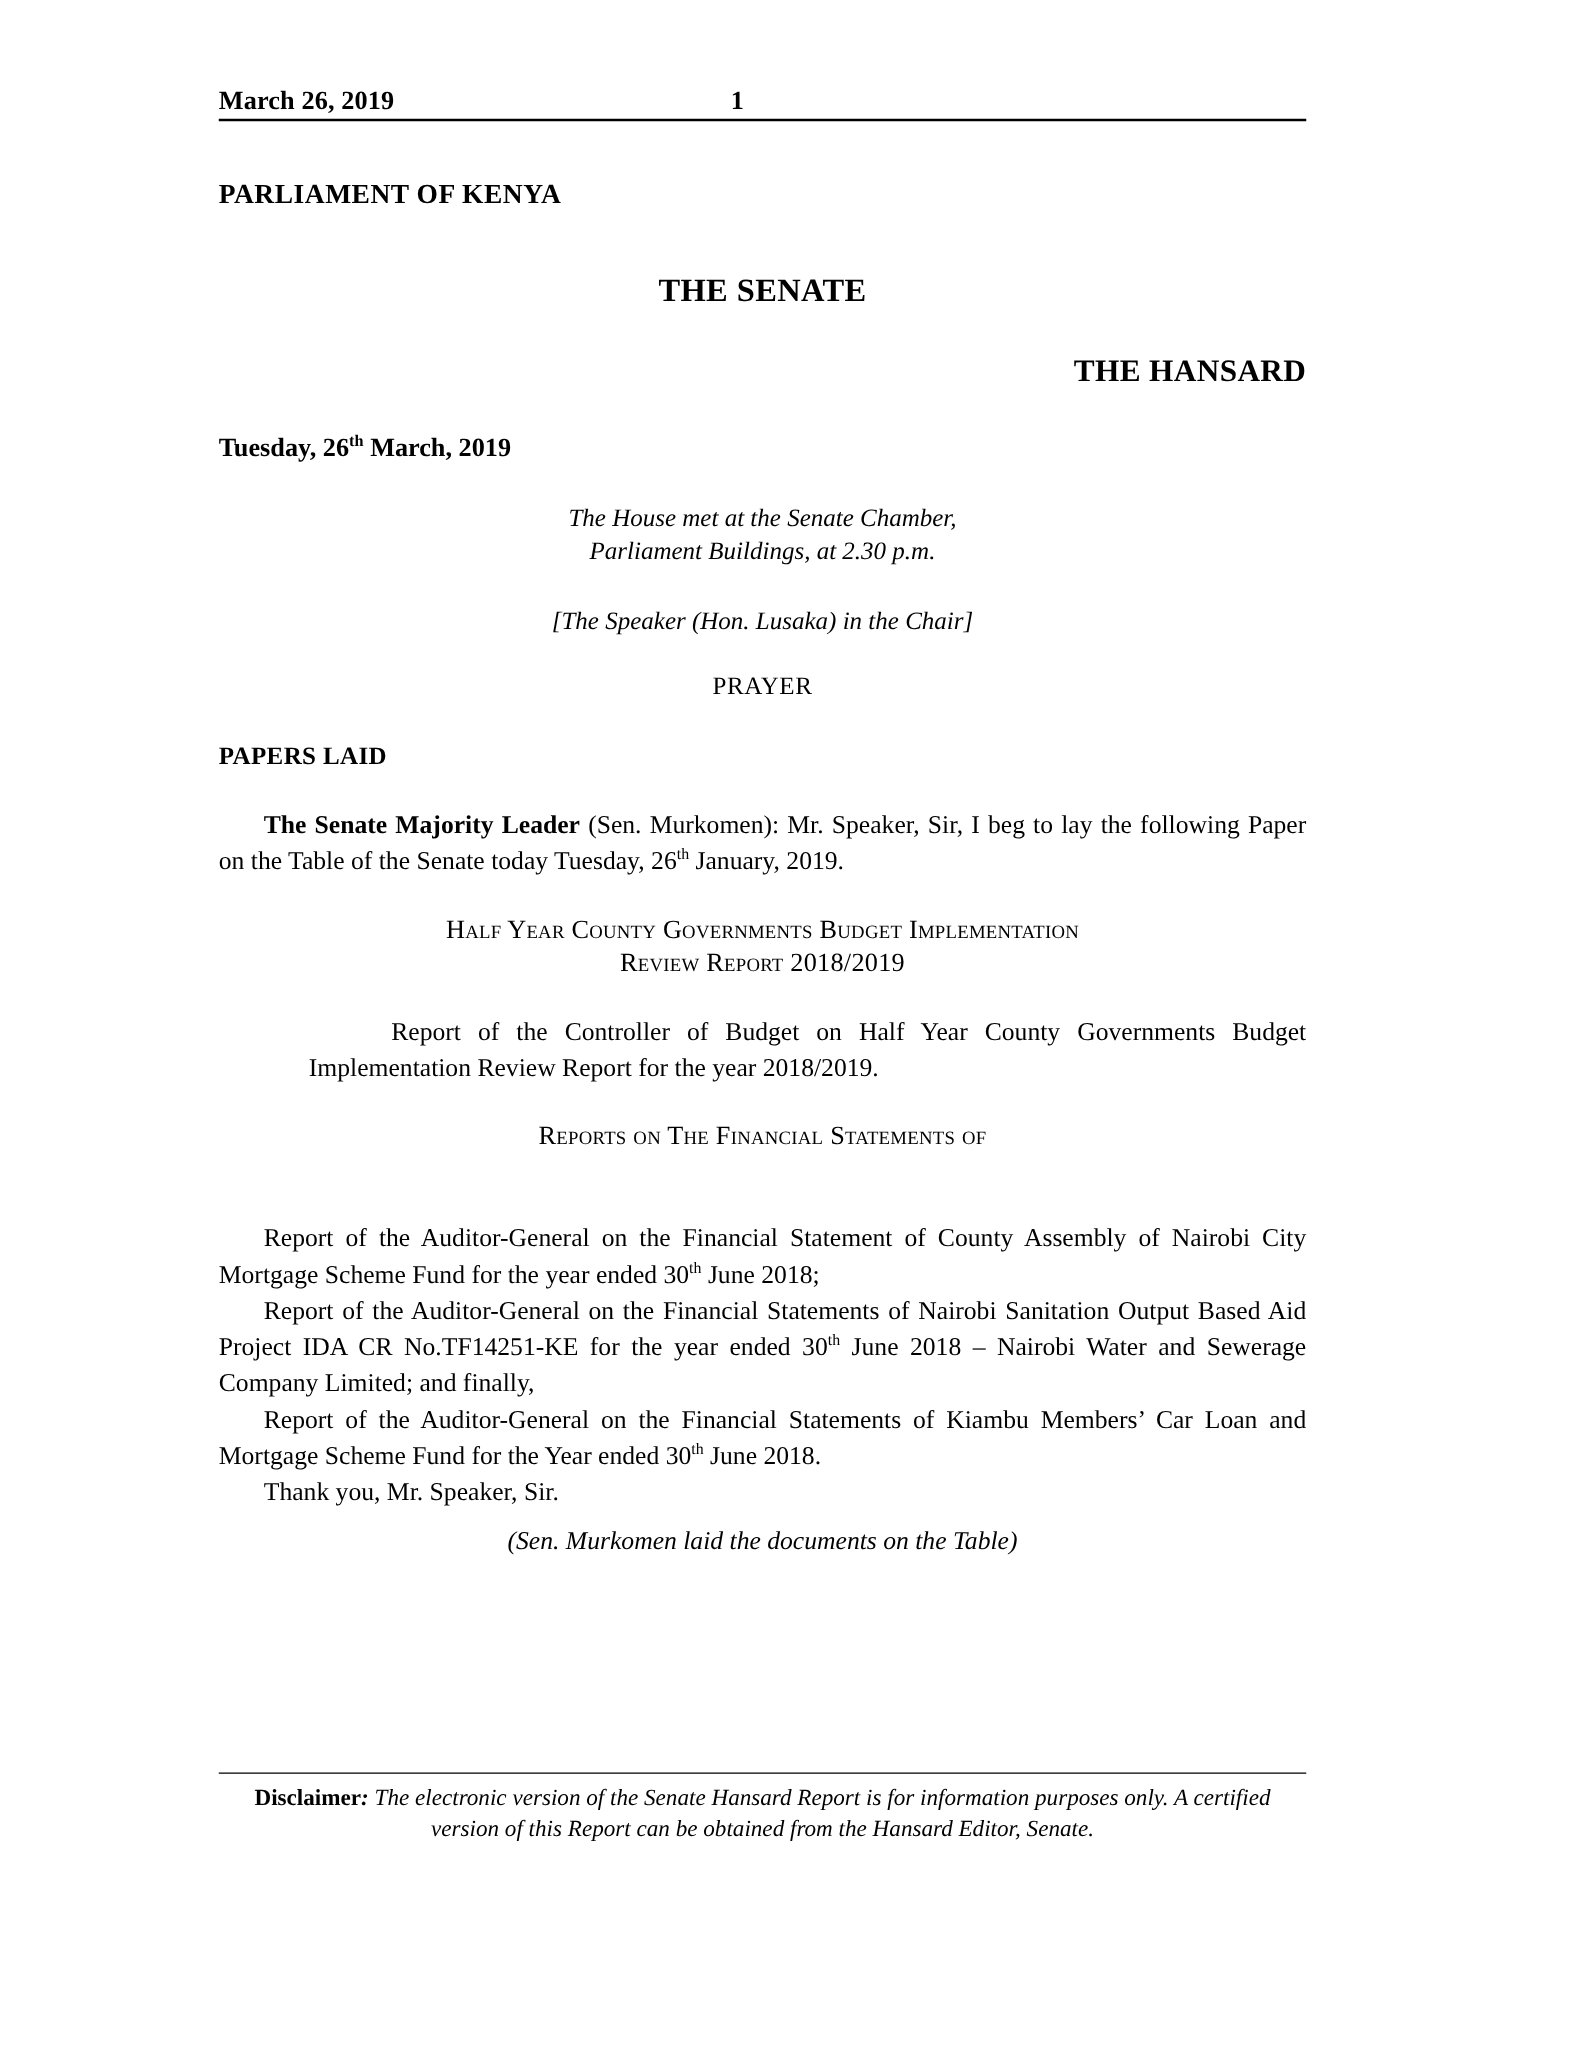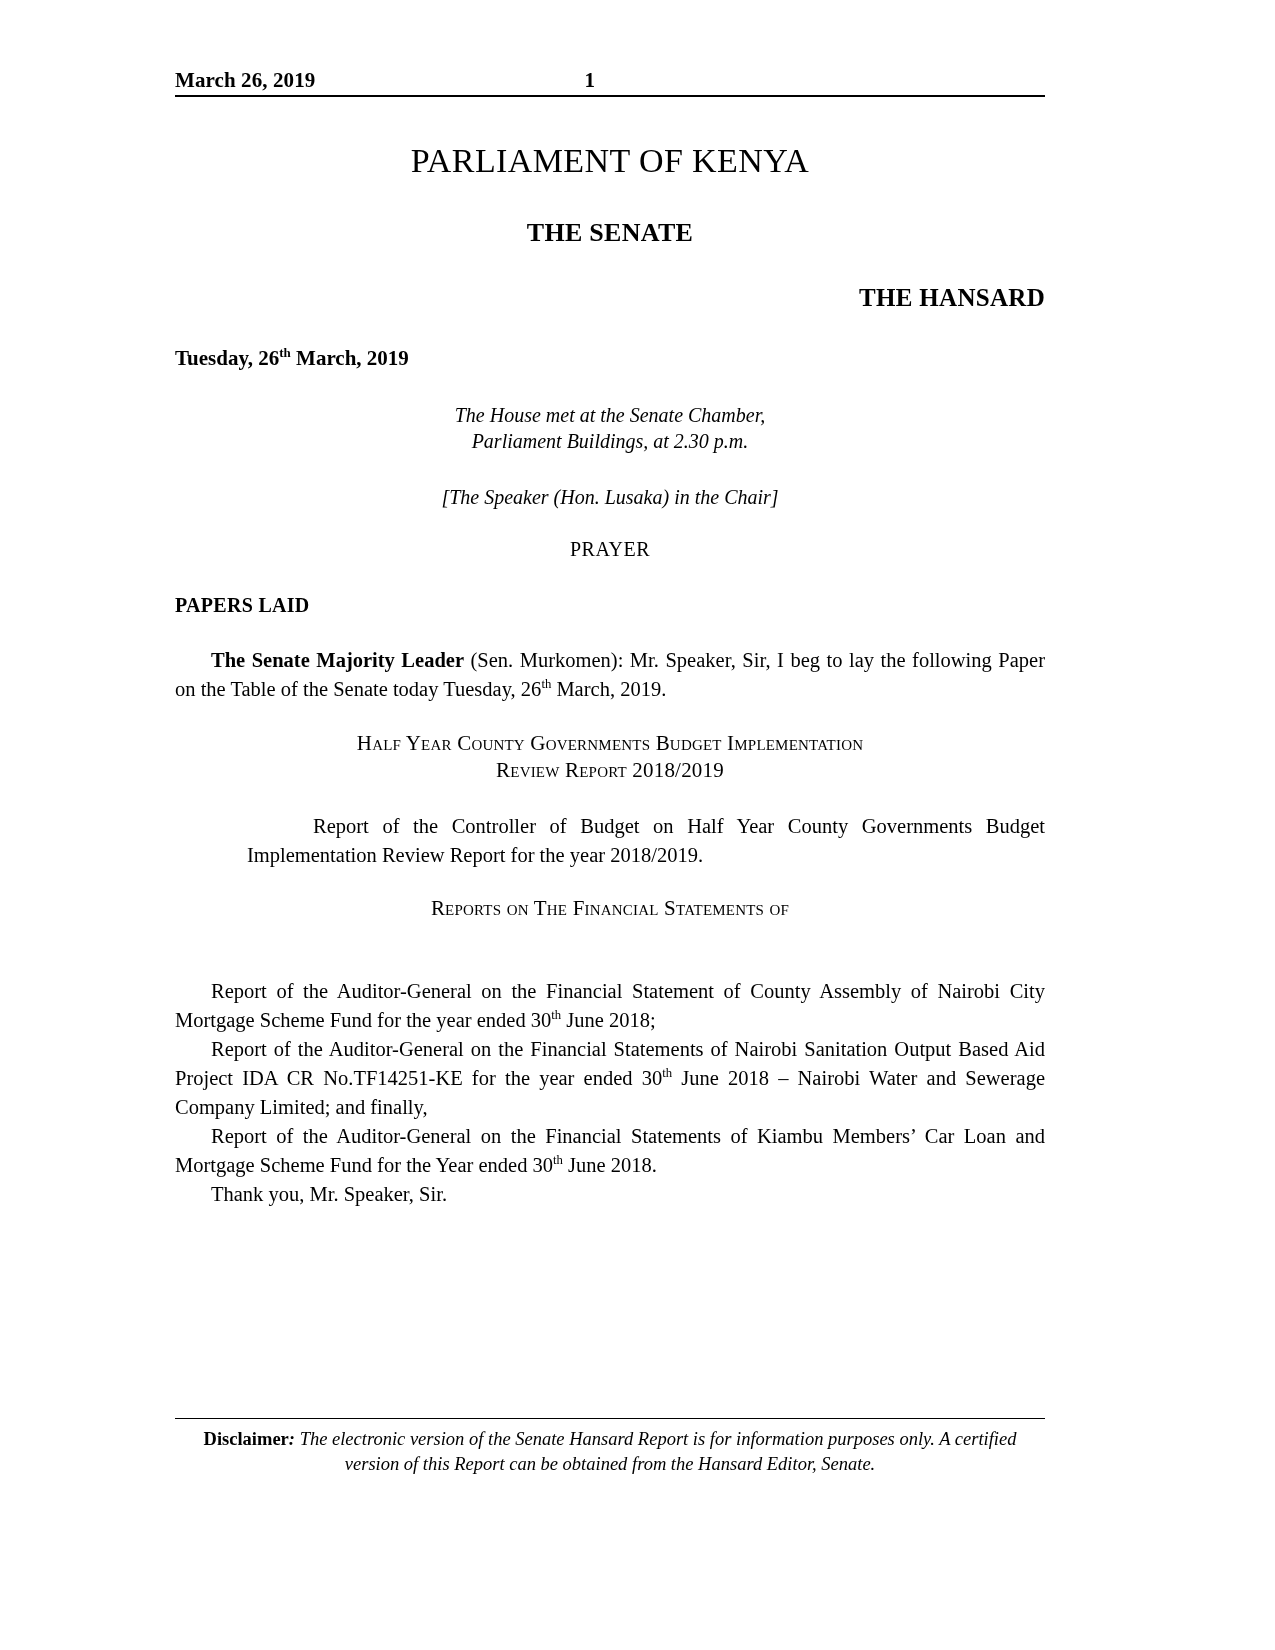--- a/index.html
+++ b/index.html
@@ -37,23 +37,22 @@
     padding-bottom: 2px;
   }
   .runhead .rh-date { width: 300px; text-align: left; letter-spacing: 0.1px; }
   .runhead .rh-title { flex: 1; text-align: center; letter-spacing: 0.3px; }
   .runhead .rh-page { width: 120px; text-align: right; padding-right: 16px; }
 
   
   .title-main {
     position: absolute;
     top: 142px; left: 0; width: 870px;
-    text-align: center;
-    font-weight: normal;
-    font-size: 34px;
+    font-weight: bold;
+    font-size: 22px;
     letter-spacing: 0.4px;
   }
   .title-sub1 {
     position: absolute;
     top: 218px; left: 0; width: 870px;
     text-align: center;
     font-weight: bold;
     font-size: 26px;
     letter-spacing: 0.3px;
   }
@@ -202,21 +201,21 @@
     <div>Parliament Buildings, at 2.30 p.m.</div>
   </div>
 
   <div class="ital-center chair-line">[The Speaker (Hon. Lusaka) in the Chair]</div>
 
   <div class="prayer">PRAYER</div>
 
   <div class="section-head papers-laid">PAPERS LAID</div>
 
   <div class="para p-murkomen">
-    <span class="indent"></span><b>The Senate Majority Leader</b><span> (Sen. Murkomen): Mr. Speaker, Sir, I beg to lay the following Paper on the Table of the Senate today Tuesday, 26</span><sup class="ord">th</sup><span> March, 2019.</span>
+    <span class="indent"></span><b>The Senate Majority Leader</b><span> (Sen. Murkomen): Mr. Speaker, Sir, I beg to lay the following Paper on the Table of the Senate today Tuesday, 26</span><sup class="ord">th</sup><span> January, 2019.</span>
   </div>
 
   <div class="smallcaps sc-halfyear">
     <div>Half Year County Governments Budget Implementation</div>
     <div>Review Report 2018/2019</div>
   </div>
 
   <div class="para-indent-block p-controller">
     <span class="lead"></span><span>Report of the Controller of Budget on Half Year County Governments Budget Implementation Review Report for the year 2018/2019.</span>
   </div>
@@ -225,19 +224,20 @@
     <div>Reports on The Financial Statements of</div>
   </div>
 
   <div class="para p-auditors">
     <span class="indent"></span><span>Report of the Auditor-General on the Financial Statement of County Assembly of Nairobi City Mortgage Scheme Fund for the year ended 30</span><sup class="ord">th</sup><span> June 2018;</span><br>
     <span class="indent"></span><span>Report of the Auditor-General on the Financial Statements of Nairobi Sanitation Output Based Aid Project IDA CR No.TF14251-KE for the year ended 30</span><sup class="ord">th</sup><span> June 2018 – Nairobi Water and Sewerage Company Limited; and finally,</span><br>
     <span class="indent"></span><span>Report of the Auditor-General on the Financial Statements of Kiambu Members’ Car Loan and Mortgage Scheme Fund for the Year ended 30</span><sup class="ord">th</sup><span> June 2018.</span><br>
     <span class="indent"></span><span>Thank you, Mr. Speaker, Sir.</span>
   </div>
 
+  <div class="note-ital">(Sen. Murkomen laid the documents on the Table)</div>
 
   <div class="footer">
     <span class="dis-label"><span>Disclaimer</span><em>:</em></span>
     <span>The electronic version of the Senate Hansard Report is for information purposes only.  A certified version of this Report can be obtained from the Hansard Editor, Senate.</span>
   </div>
 
 </div>
 
 </body></html>

